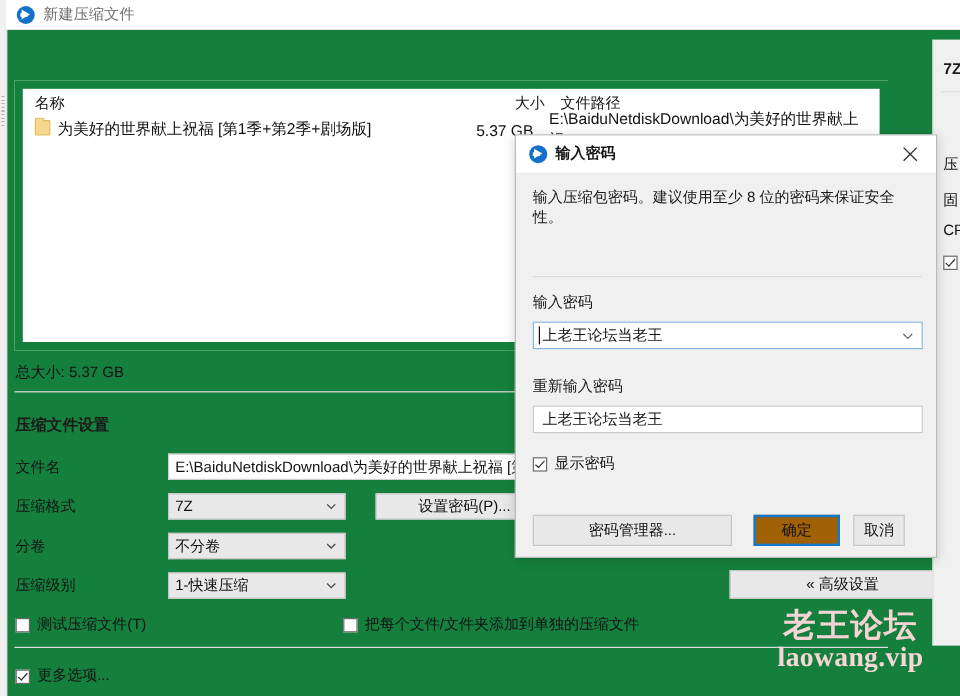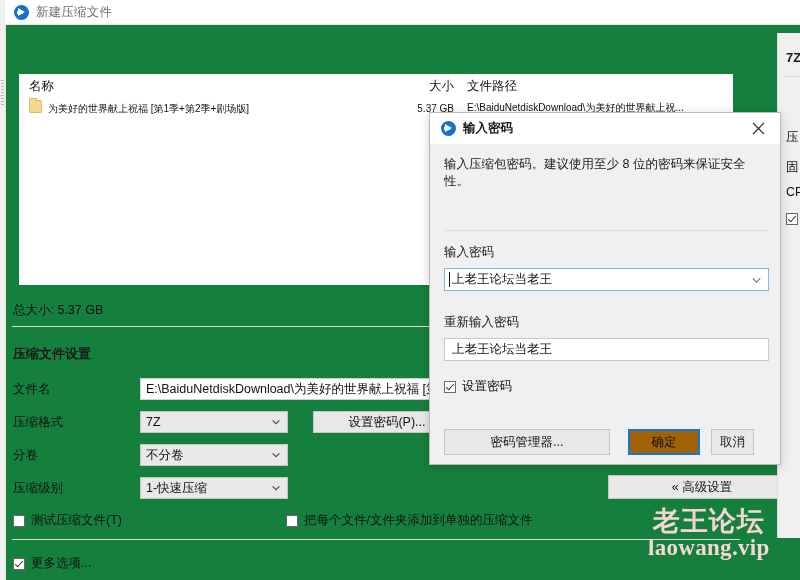--- a/index.html
+++ b/index.html
@@ -111,21 +111,21 @@
     box-sizing: border-box;
   }
   .col-name   { width: 373px; padding-left: 10px; box-sizing: border-box; }
   .col-size   { width: 62px; text-align: right; box-sizing: border-box; }
   .col-path   { padding-left: 13px; box-sizing: border-box; }
 
   #file-row {
     display: flex;
     height: 22px;
     align-items: center;
-    font-size: 10px;
+    font-size: 13px;
     color: #111;
   }
   .folder-icon {
     display: inline-block;
     width: 11px; height: 11px;
     background: #f5d78e;
     border: 1px solid #e0bd61;
     border-radius: 1px;
     position: relative;
     vertical-align: -1px;
@@ -565,19 +565,19 @@
           <path d="M0.8 1.3 L4.5 5 L8.2 1.3" fill="none" stroke="#6a6a6a" stroke-width="1.05"></path>
         </svg>
     </span>
   </div>
 
   <div class="pd-label" style="top:201px;">重新输入密码</div>
   <div id="pw-confirm" style="top:225px;">上老王论坛当老王</div>
 
   <div class="cb-wrap" style="left:14px;top:265px;">
     <span class="cb-box checked"></span>
-    <span>设置密码</span>
+    <span>显示密码</span>
   </div>
 
   <div class="pd-btn" style="left:14px;top:316px;width:166px;">密码管理器...</div>
   <div class="pd-btn primary" style="left:198px;top:316px;width:72px;">确定</div>
   <div class="pd-btn" style="left:281px;top:316px;width:43px;">取消</div>
 </div>
 
 </body></html>

